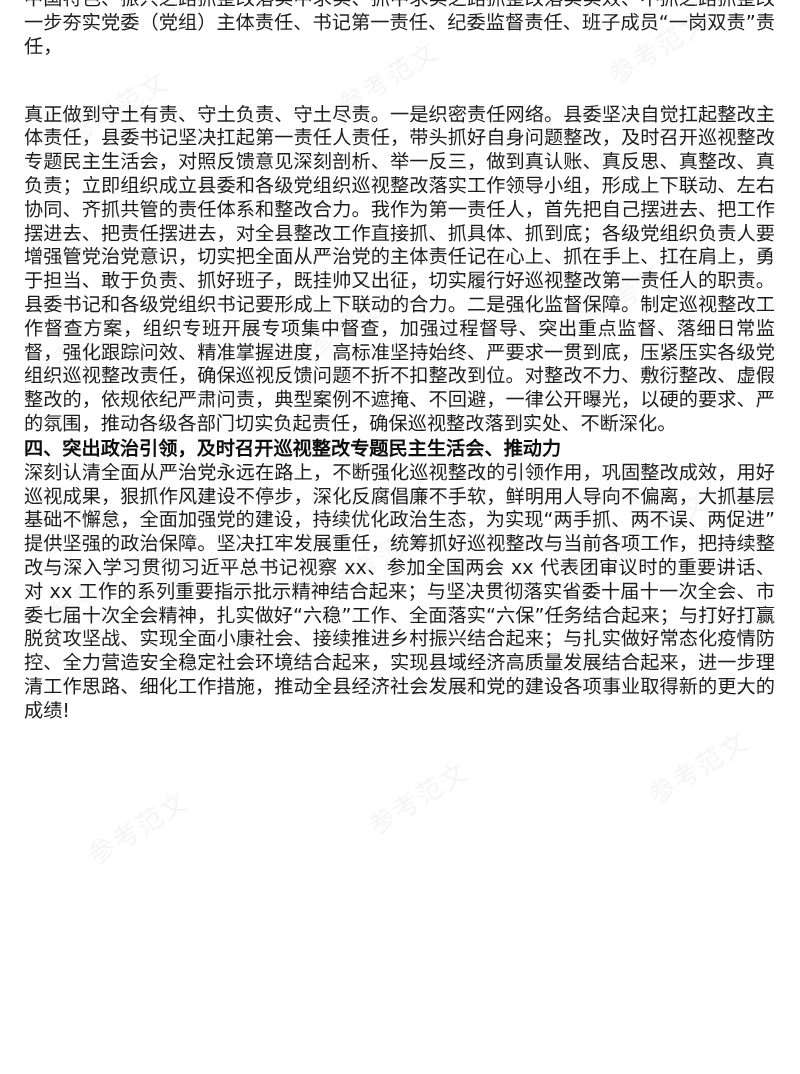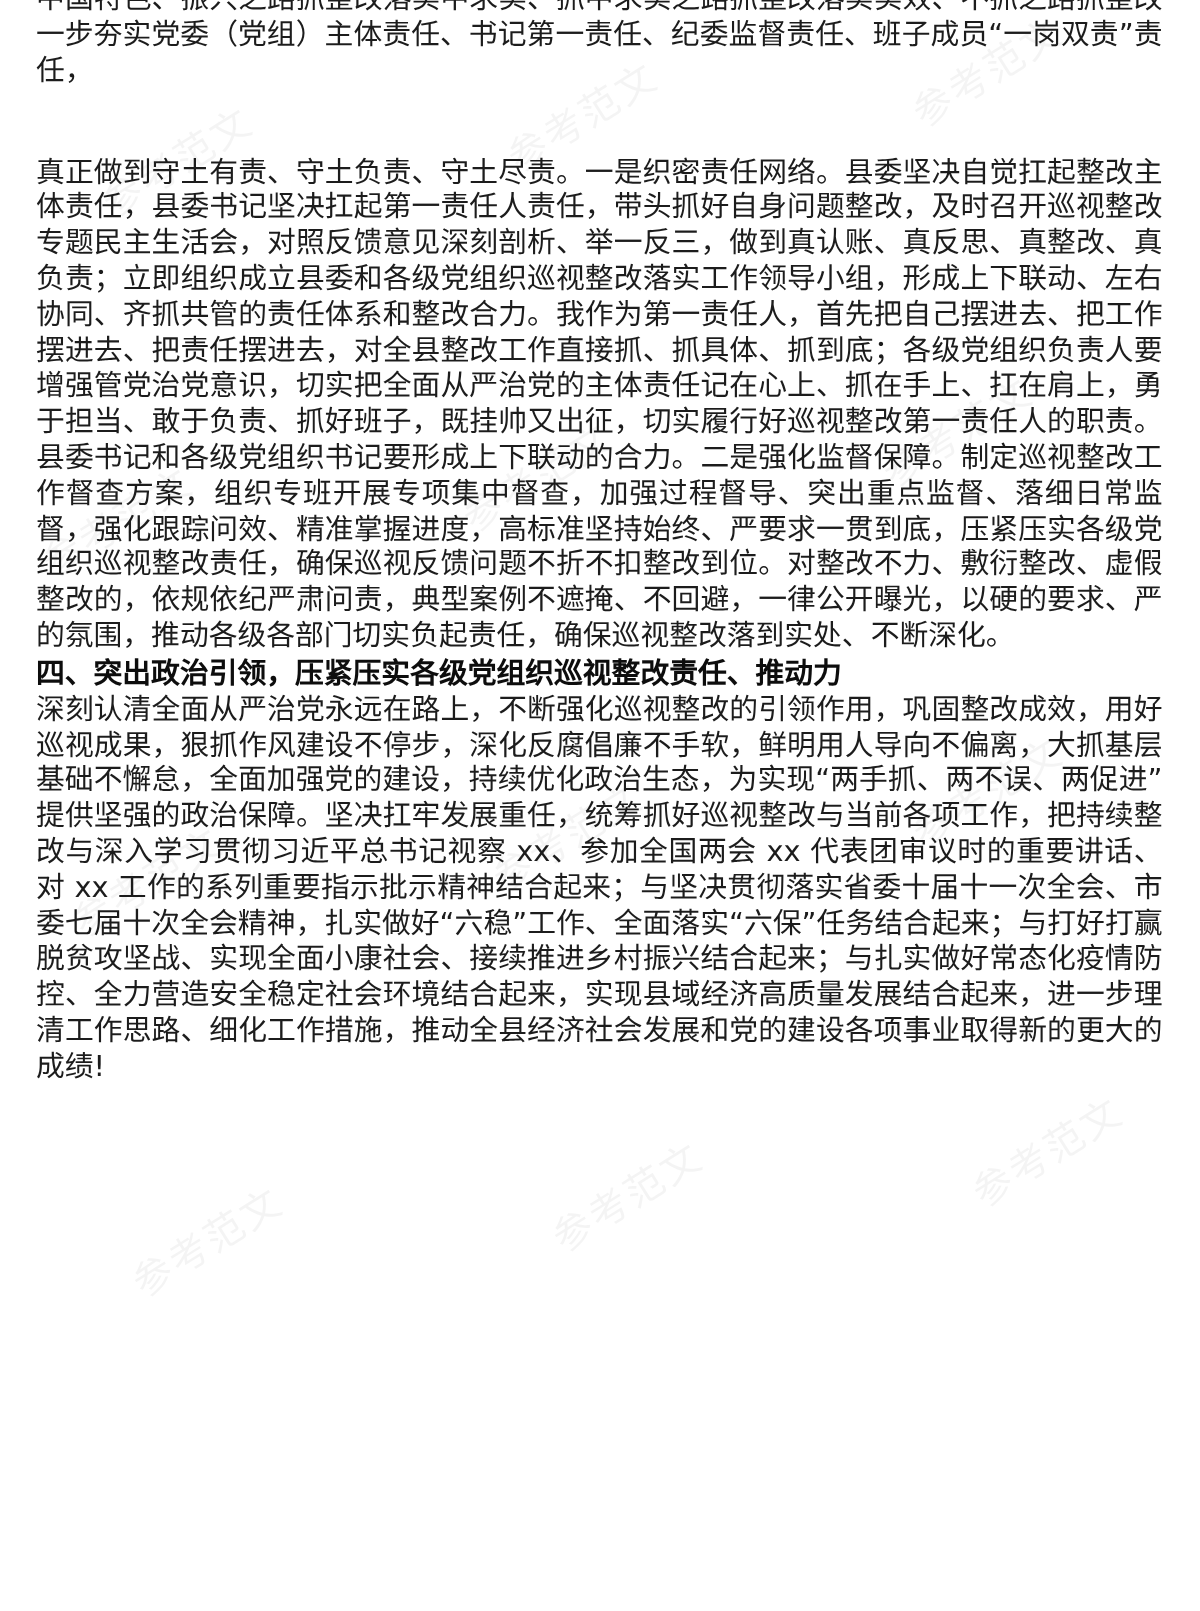--- a/index.html
+++ b/index.html
@@ -114,21 +114,21 @@
         <span class="para">中国特色、振兴之路抓整改落实中求实、抓中求实之路抓整改落实实效、不抓之路抓整改落实效果的规范，进</span>
       </div>
     </div>
 
     <p class="para">一步夯实党委（党组）主体责任、书记第一责任、纪委监督责任、班子成员“一岗双责”责任，</p>
 
     <div class="gap-block"></div>
 
     <p class="para">真正做到守土有责、守土负责、守土尽责。一是织密责任网络。县委坚决自觉扛起整改主体责任，县委书记坚决扛起第一责任人责任，带头抓好自身问题整改，及时召开巡视整改专题民主生活会，对照反馈意见深刻剖析、举一反三，做到真认账、真反思、真整改、真负责；立即组织成立县委和各级党组织巡视整改落实工作领导小组，形成上下联动、左右协同、齐抓共管的责任体系和整改合力。我作为第一责任人，首先把自己摆进去、把工作摆进去、把责任摆进去，对全县整改工作直接抓、抓具体、抓到底；各级党组织负责人要增强管党治党意识，切实把全面从严治党的主体责任记在心上、抓在手上、扛在肩上，勇于担当、敢于负责、抓好班子，既挂帅又出征，切实履行好巡视整改第一责任人的职责。县委书记和各级党组织书记要形成上下联动的合力。二是强化监督保障。制定巡视整改工作督查方案，组织专班开展专项集中督查，加强过程督导、突出重点监督、落细日常监督，强化跟踪问效、精准掌握进度，高标准坚持始终、严要求一贯到底，压紧压实各级党组织巡视整改责任，确保巡视反馈问题不折不扣整改到位。对整改不力、敷衍整改、虚假整改的，依规依纪严肃问责，典型案例不遮掩、不回避，一律公开曝光，以硬的要求、严的氛围，推动各级各部门切实负起责任，确保巡视整改落到实处、不断深化。</p>
 
-    <p class="heading">四、突出政治引领，压紧压实各级党组织巡视整改责任、推动力</p>
+    <p class="heading">四、突出政治引领，及时召开巡视整改专题民主生活会、推动力</p>
 
     <p class="para">深刻认清全面从严治党永远在路上，不断强化巡视整改的引领作用，巩固整改成效，用好巡视成果，狠抓作风建设不停步，深化反腐倡廉不手软，鲜明用人导向不偏离，大抓基层基础不懈怠，全面加强党的建设，持续优化政治生态，为实现“两手抓、两不误、两促进”提供坚强的政治保障。坚决扛牢发展重任，统筹抓好巡视整改与当前各项工作，把持续整改与深入学习贯彻习近平总书记视察 xx、参加全国两会 xx 代表团审议时的重要讲话、对 xx 工作的系列重要指示批示精神结合起来；与坚决贯彻落实省委十届十一次全会、市委七届十次全会精神，扎实做好“六稳”工作、全面落实“六保”任务结合起来；与打好打赢脱贫攻坚战、实现全面小康社会、接续推进乡村振兴结合起来；与扎实做好常态化疫情防控、全力营造安全稳定社会环境结合起来，实现县域经济高质量发展结合起来，进一步理清工作思路、细化工作措施，推动全县经济社会发展和党的建设各项事业取得新的更大的成绩!</p>
 
 
     <div class="spacer-bottom"></div>
 
   </div>
 </div>
 
 </body></html>

